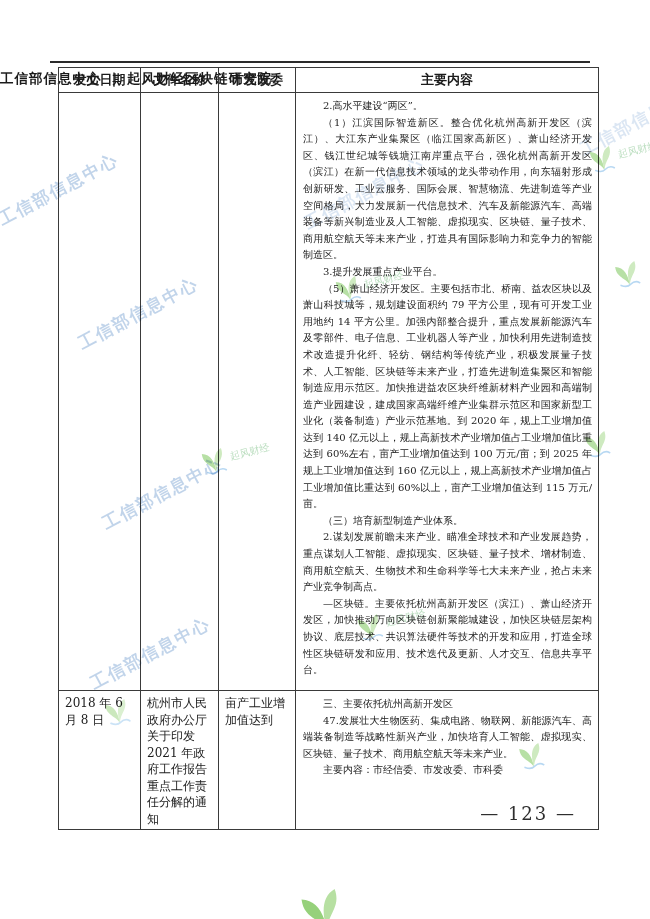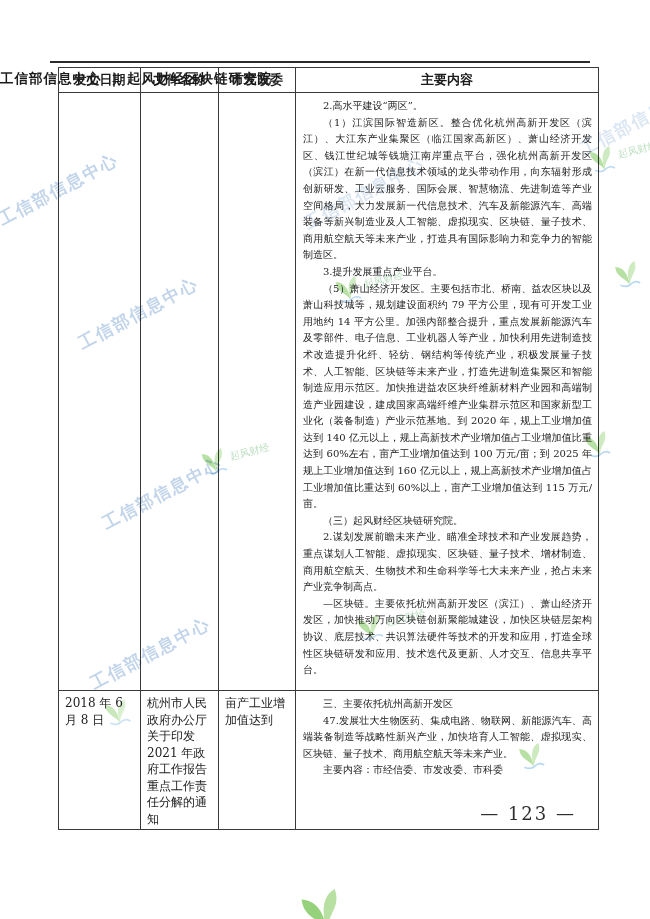--- a/index.html
+++ b/index.html
@@ -83,21 +83,21 @@
     <tbody>
       <tr class="row-main">
         <td class="meta"></td>
         <td class="meta"></td>
         <td class="meta"></td>
         <td class="content">
           <p>2.高水平建设“两区”。</p>
           <p>（1）江滨国际智造新区。整合优化杭州高新开发区（滨江）、大江东产业集聚区（临江国家高新区）、萧山经济开发区、钱江世纪城等钱塘江南岸重点平台，强化杭州高新开发区（滨江）在新一代信息技术领域的龙头带动作用，向东辐射形成创新研发、工业云服务、国际会展、智慧物流、先进制造等产业空间格局，大力发展新一代信息技术、汽车及新能源汽车、高端装备等新兴制造业及人工智能、虚拟现实、区块链、量子技术、商用航空航天等未来产业，打造具有国际影响力和竞争力的智能制造区。</p>
           <p>3.提升发展重点产业平台。</p>
           <p>（5）萧山经济开发区。主要包括市北、桥南、益农区块以及萧山科技城等，规划建设面积约 79 平方公里，现有可开发工业用地约 14 平方公里。加强内部整合提升，重点发展新能源汽车及零部件、电子信息、工业机器人等产业，加快利用先进制造技术改造提升化纤、轻纺、钢结构等传统产业，积极发展量子技术、人工智能、区块链等未来产业，打造先进制造集聚区和智能制造应用示范区。加快推进益农区块纤维新材料产业园和高端制造产业园建设，建成国家高端纤维产业集群示范区和国家新型工业化（装备制造）产业示范基地。到 2020 年，规上工业增加值达到 140 亿元以上，规上高新技术产业增加值占工业增加值比重达到 60%左右，亩产工业增加值达到 100 万元/亩；到 2025 年规上工业增加值达到 160 亿元以上，规上高新技术产业增加值占工业增加值比重达到 60%以上，亩产工业增加值达到 115 万元/亩。</p>
-          <p>（三）起风财经区块链研究院。</p>
+          <p>（三）培育新型制造产业体系。</p>
           <p>2.谋划发展前瞻未来产业。瞄准全球技术和产业发展趋势，重点谋划人工智能、虚拟现实、区块链、量子技术、增材制造、商用航空航天、生物技术和生命科学等七大未来产业，抢占未来产业竞争制高点。</p>
           <p>—区块链。主要依托杭州高新开发区（滨江）、萧山经济开发区，加快推动万向区块链创新聚能城建设，加快区块链层架构协议、底层技术、共识算法硬件等技术的开发和应用，打造全球性区块链研发和应用、技术迭代及更新、人才交互、信息共享平台。</p>
         </td>
       </tr>
       <tr class="row-second">
         <td class="meta">2018 年 6 月 8 日</td>
         <td class="meta">杭州市人民政府办公厅关于印发 2021 年政府工作报告重点工作责任分解的通知</td>
         <td class="meta">亩产工业增加值达到</td>
         <td class="content">
           <p>三、主要依托杭州高新开发区</p>

